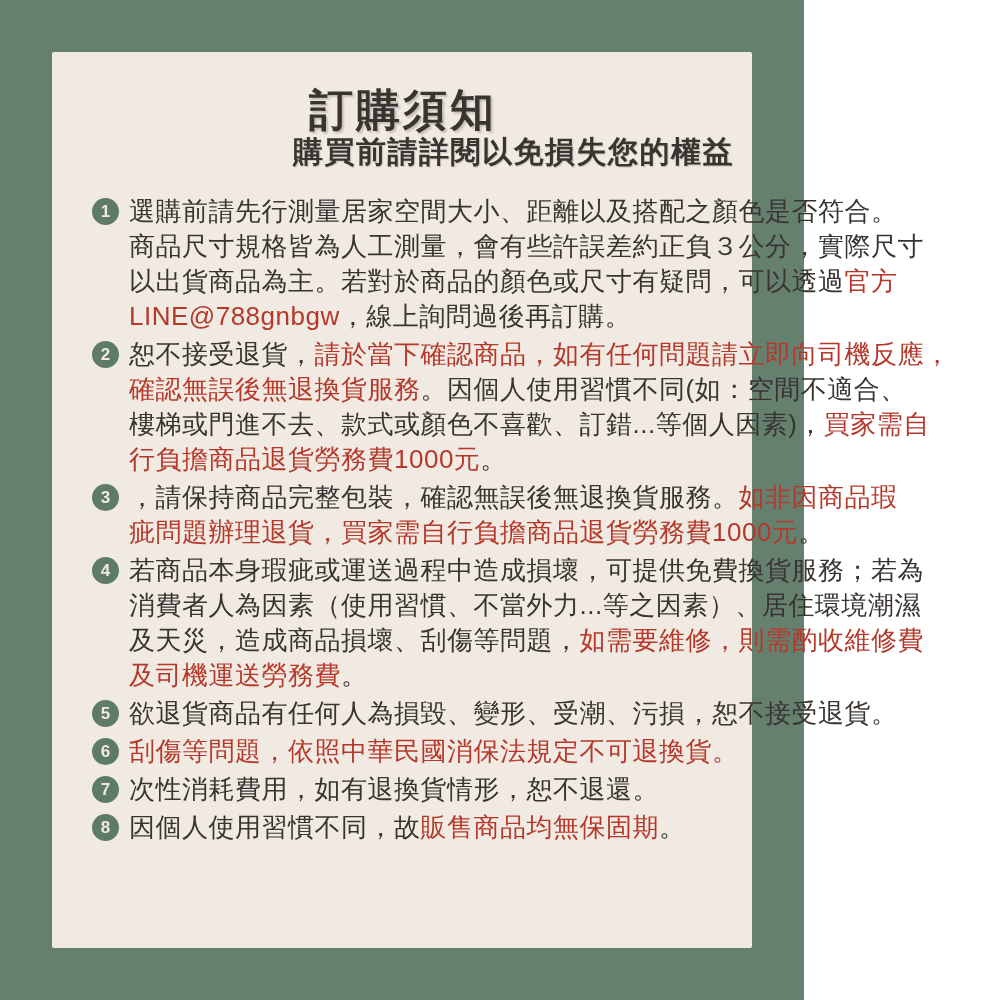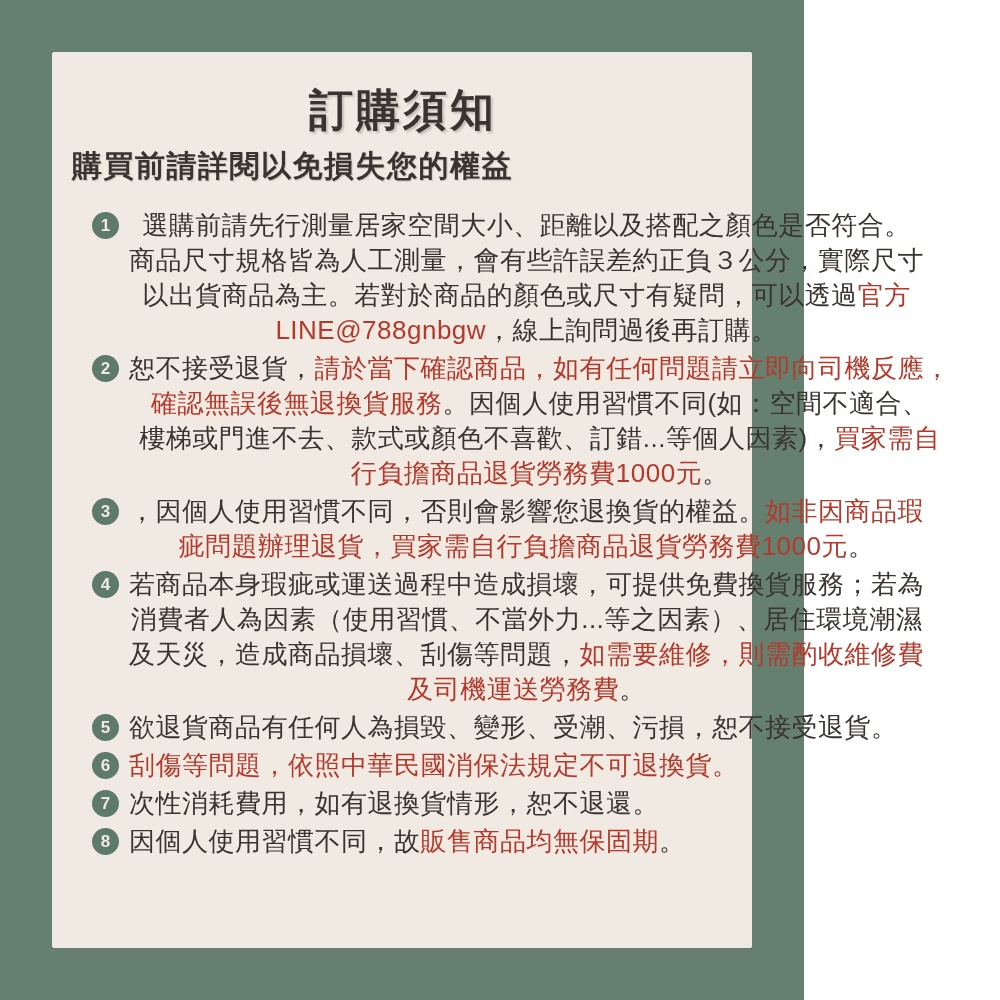--- a/index.html
+++ b/index.html
@@ -26,26 +26,26 @@
     text-align:center;
     font-size:44px;
     font-weight:bold;
     letter-spacing:3px;
     line-height:48px;
     margin:0 0 0 -20px;
     color:var(--dark,#393430);
     text-shadow:2px 2px 2px rgba(70,60,50,0.25);
   }
   .subtitle{
-    text-align:left;
+    text-align:right;
     font-size:30px;
     font-weight:bold;
     letter-spacing:1.5px;
     line-height:36px;
-    margin:14px 0 0 -20px;
+    margin:0 0 0 -20px;
     color:var(--dark,#393430);
     text-shadow:1px 1px 1px rgba(70,60,50,0.2);
   }
   .notice-list{
     margin-top:24px;
   }
   .item{
     display:flex;
     align-items:flex-start;
     margin-bottom:3px;
@@ -61,21 +61,21 @@
     font-weight:bold;
     line-height:27px;
     text-align:center;
   }
   .item-text{
     font-size:26px;
     line-height:35px;
     letter-spacing:0.5px;
     font-weight:500;
   }
-  .line{white-space:nowrap;text-align:center;}
+  .line{white-space:nowrap;}
   .seg-red{color:var(--red,#B5392B);}
   .seg-dark{color:var(--dark,#393430);}
 </style>
 </head>
 <body>
 
 <div class="bg">
   <div class="panel">
     <h1 class="title">訂購須知</h1>
     <h2 class="subtitle">購買前請詳閱以免損失您的權益</h2>
@@ -94,21 +94,21 @@
           <div class="item-text">
             <div class="line"><span class="seg-dark">恕不接受退貨，</span><span class="seg-red">請於當下確認商品，如有任何問題請立即向司機反應，</span></div>
             <div class="line"><span class="seg-red">確認無誤後無退換貨服務</span><span class="seg-dark">。因個人使用習慣不同(如：空間不適合、</span></div>
             <div class="line"><span class="seg-dark">樓梯或門進不去、款式或顏色不喜歡、訂錯...等個人因素)，</span><span class="seg-red">買家需自</span></div>
             <div class="line"><span class="seg-red">行負擔商品退貨勞務費1000元</span><span class="seg-dark">。</span></div>
           </div>
         </div>
         <div class="item">
           <span class="badge">3</span>
           <div class="item-text">
-            <div class="line"><span class="seg-dark">，因個人使用習慣不同，否則會影響您退換貨的權益。</span><span class="seg-red">如非因商品瑕</span></div>
+            <div class="line"><span class="seg-dark">，請保持商品完整包裝，確認無誤後無退換貨服務。</span><span class="seg-red">如非因商品瑕</span></div>
             <div class="line"><span class="seg-red">疵問題辦理退貨，買家需自行負擔商品退貨勞務費1000元</span><span class="seg-dark">。</span></div>
           </div>
         </div>
         <div class="item">
           <span class="badge">4</span>
           <div class="item-text">
             <div class="line"><span class="seg-dark">若商品本身瑕疵或運送過程中造成損壞，可提供免費換貨服務；若為</span></div>
             <div class="line"><span class="seg-dark">消費者人為因素（使用習慣、不當外力...等之因素）、居住環境潮濕</span></div>
             <div class="line"><span class="seg-dark">及天災，造成商品損壞、刮傷等問題，</span><span class="seg-red">如需要維修，則需酌收維修費</span></div>
             <div class="line"><span class="seg-red">及司機運送勞務費</span><span class="seg-dark">。</span></div>

